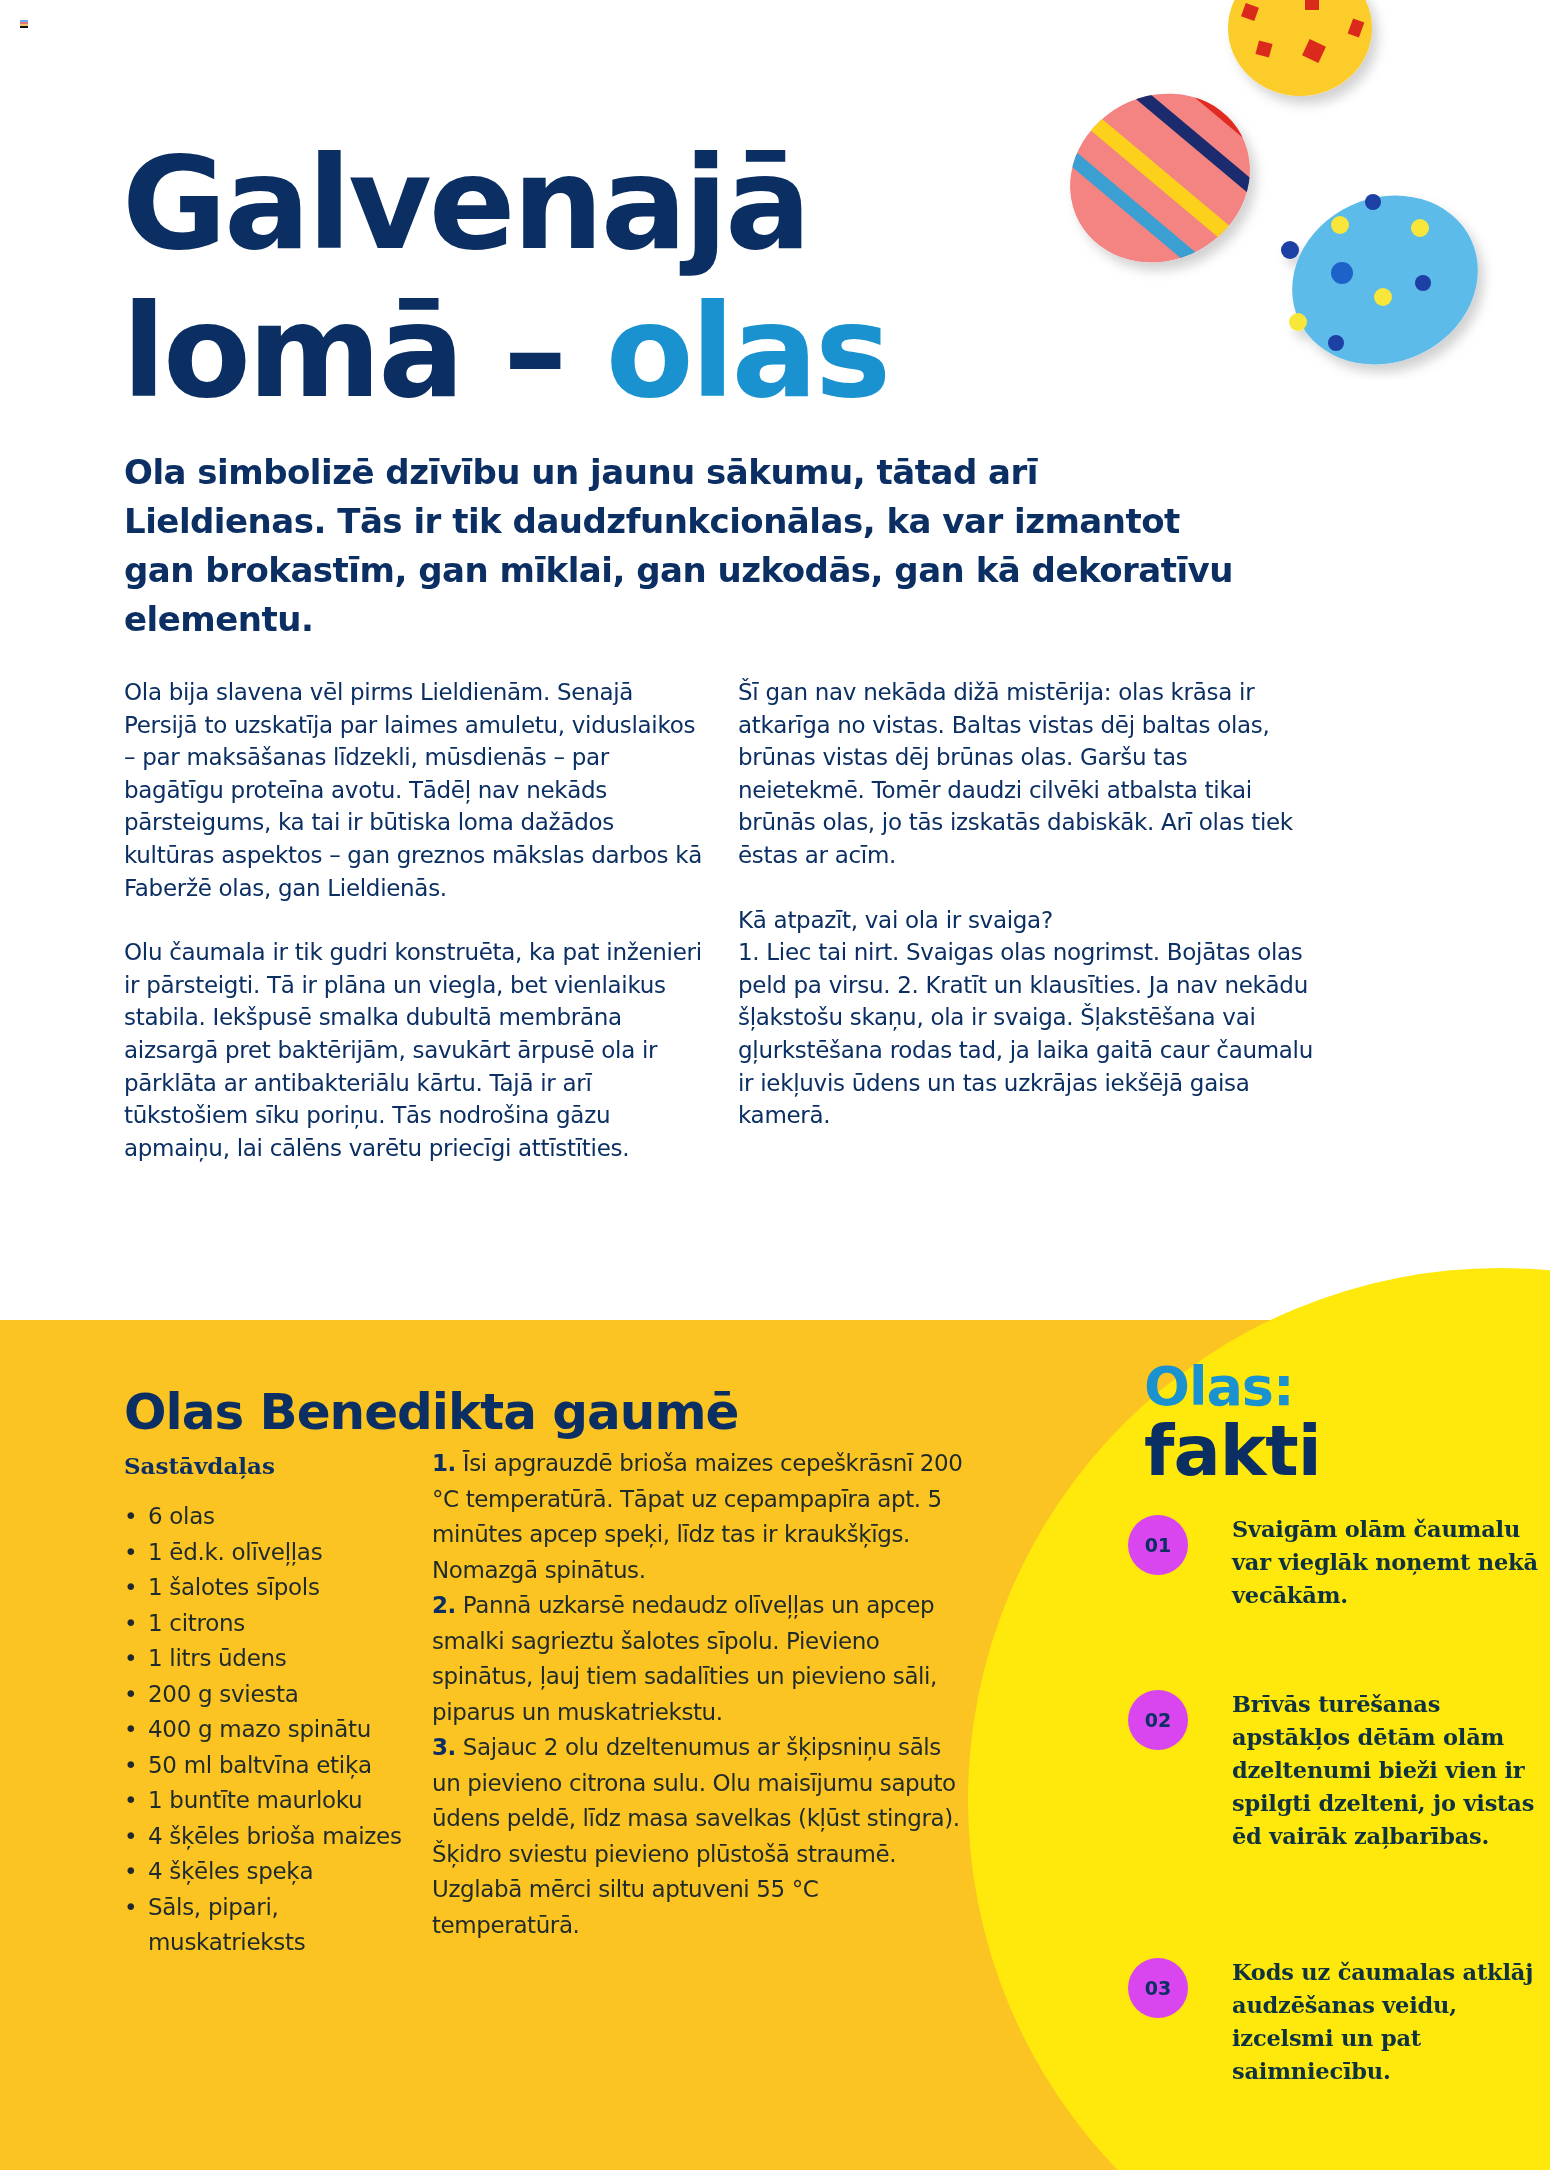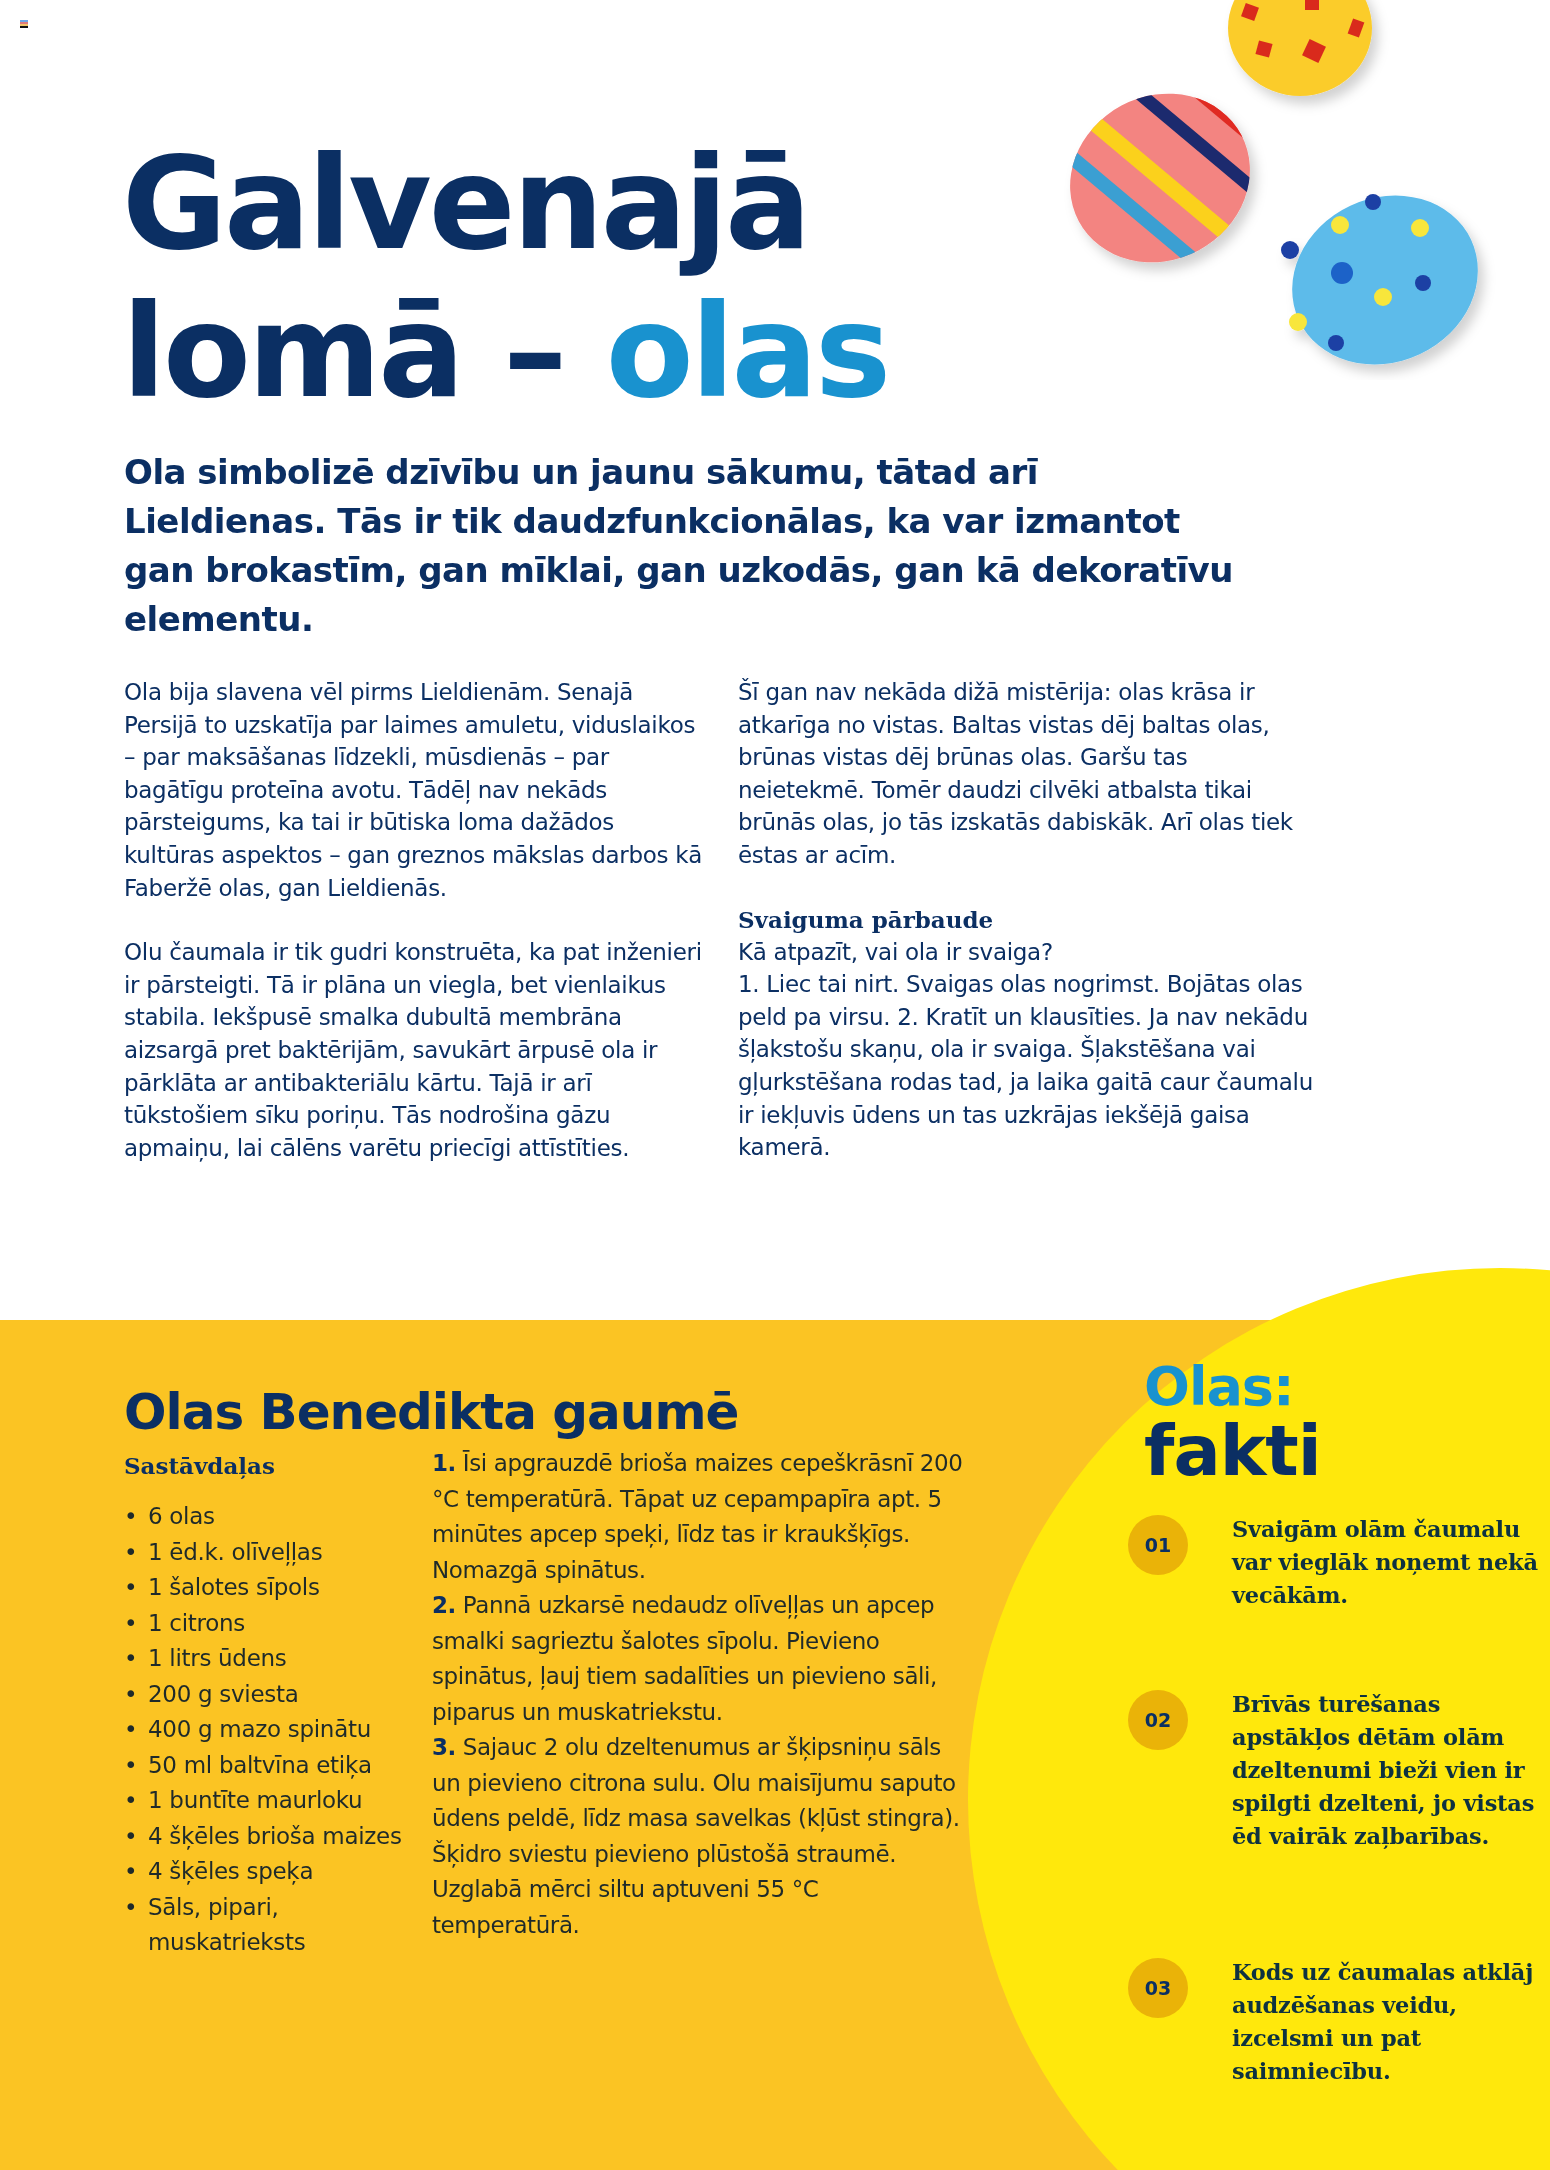--- a/index.html
+++ b/index.html
@@ -33,21 +33,21 @@
     .ingredients li::before { content: "•"; position: absolute; left: 0; top: 0; }
 
     .steps { position: absolute; left: 432px; top: 1446px; width: 540px; font-family: "DejaVu Sans", sans-serif; font-size: 23px; line-height: 35.5px; color: #1f2a2a; letter-spacing: -0.4px; }
     .steps .num { font-weight: 700; color: #0b2f63; }
 
     .facts-title { position: absolute; left: 1144px; top: 1358px; font-family: "DejaVu Sans", sans-serif; font-weight: 700; line-height: 58px; letter-spacing: -1px; }
     .facts-title .l1 { display: block; color: #1992cf; font-size: 54px; }
     .facts-title .l2 { display: block; color: #0b2f63; font-size: 70px; line-height: 70px; }
 
     .fact { position: absolute; left: 1128px; width: 400px; }
-    .fact .badge { position: absolute; left: 0; top: 0; width: 60px; height: 60px; border-radius: 50%; background: #eab308; display: flex; align-items: center; justify-content: center; font-family: "DejaVu Sans", sans-serif; font-weight: 700; font-size: 19px; color: #0b2f63; }
+    .fact .badge { position: absolute; left: 0; top: 0; width: 60px; height: 60px; border-radius: 50%; background: #d946ef; display: flex; align-items: center; justify-content: center; font-family: "DejaVu Sans", sans-serif; font-weight: 700; font-size: 19px; color: #0b2f63; }
     .fact .text { position: absolute; left: 72px; top: -2px; width: 320px; font-family: "DejaVu Serif", serif; font-weight: 700; font-size: 22.5px; line-height: 33px; color: #0e3240; letter-spacing: -0.2px; margin-left: 32px; }
     .fact.f1 { top: 1515px; }
     .fact.f2 { top: 1690px; }
     .fact.f3 { top: 1958px; }
   </style>
 </head>
 <body>
 
 <div class="corner-mark">
   <span style="background:#6fa8e8"></span>
@@ -110,21 +110,20 @@
   <div class="block">
     <p>Olu čaumala ir tik gudri konstruēta, ka pat inženieri ir pārsteigti. Tā ir plāna un viegla, bet vienlaikus stabila. Iekšpusē smalka dubultā membrāna aizsargā pret baktērijām, savukārt ārpusē ola ir pārklāta ar antibakteriālu kārtu. Tajā ir arī tūkstošiem sīku poriņu. Tās nodrošina gāzu apmaiņu, lai cālēns varētu priecīgi attīstīties.</p>
   </div>
 </div>
 
 <div class="col right">
   <div class="block">
     <p>Šī gan nav nekāda dižā mistērija: olas krāsa ir atkarīga no vistas. Baltas vistas dēj baltas olas, brūnas vistas dēj brūnas olas. Garšu tas neietekmē. Tomēr daudzi cilvēki atbalsta tikai brūnās olas, jo tās izskatās dabiskāk. Arī olas tiek ēstas ar acīm.</p>
   </div>
   <div class="block">
-    <h3>Svaiguma pārbaude</h3>
     <p>Kā atpazīt, vai ola ir svaiga?</p>
     <p>1. Liec tai nirt. Svaigas olas nogrimst. Bojātas olas peld pa virsu. 2. Kratīt un klausīties. Ja nav nekādu šļakstošu skaņu, ola ir svaiga. Šļakstēšana vai gļurkstēšana rodas tad, ja laika gaitā caur čaumalu ir iekļuvis ūdens un tas uzkrājas iekšējā gaisa kamerā.</p>
   </div>
 </div>
 
 <div class="yellow-band"></div>
 <div class="yellow-circle"></div>
 
 <h2 class="recipe-title">Olas Benedikta gaumē</h2>
 <h3 class="ingredients-title">Sastāvdaļas</h3>

